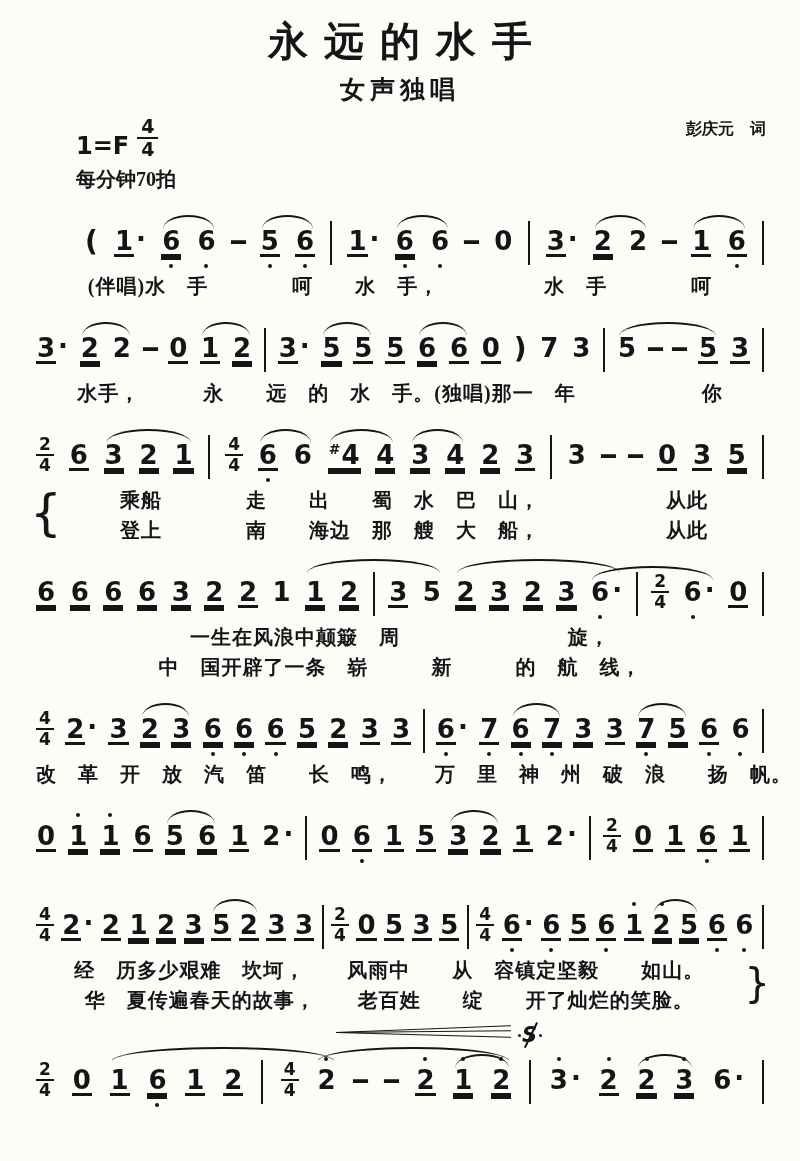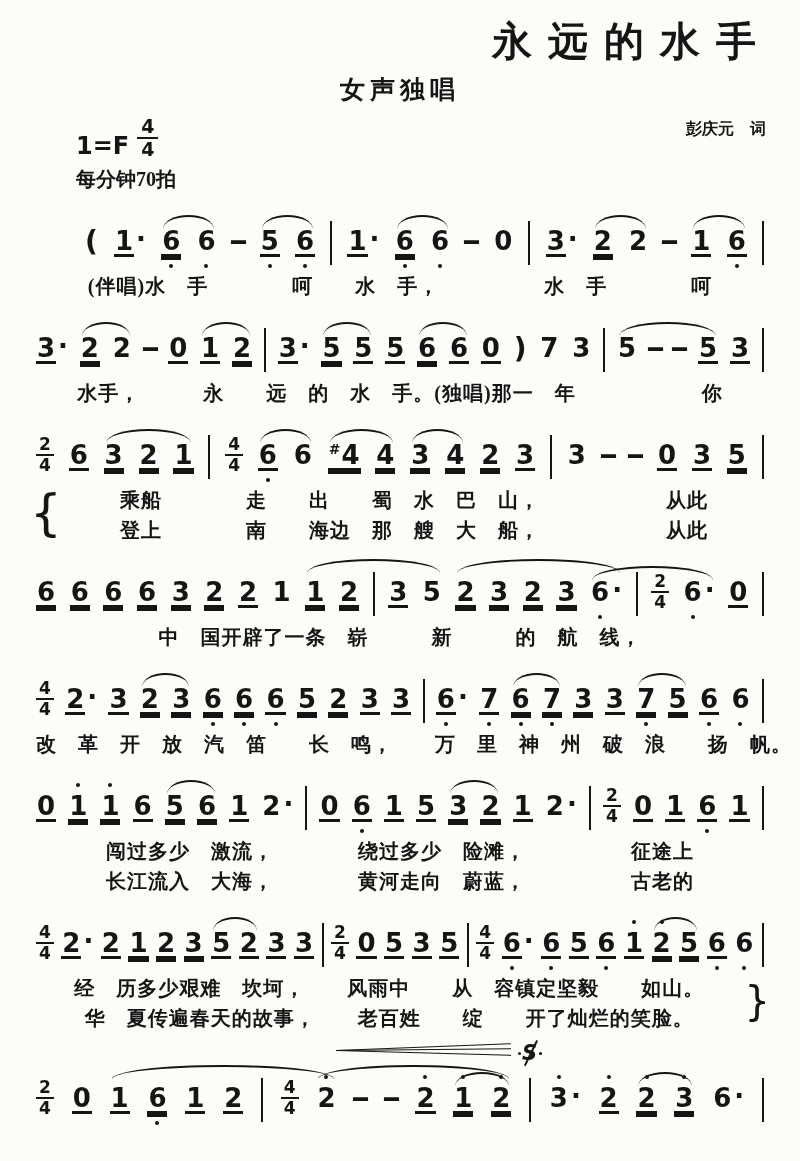--- a/index.html
+++ b/index.html
@@ -3,21 +3,21 @@
 <meta charset="utf-8">
 <style>
   html,body{margin:0;padding:0;}
   body{
     width:800px;height:1161px;overflow:hidden;
     background:#fcfcf9;color:#151515;
     font-family:"Liberation Serif","DejaVu Serif",serif;
   }
   .page{padding:6px 28px 0 28px;position:relative;}
   .title{
-    text-align:right;font-size:40px;font-weight:700;
+    text-align:center;font-size:40px;font-weight:700;
     letter-spacing:16px;margin:8px 0 4px;text-indent:16px;
   }
   .subtitle{
     text-align:center;font-size:25px;font-weight:700;
     letter-spacing:5px;margin:0 0 8px;
   }
   .meta{position:relative;height:88px;}
   .keyrow{
     position:absolute;left:48px;top:2px;display:flex;align-items:flex-end;gap:8px;
     font-family:"DejaVu Sans",sans-serif;font-weight:700;font-size:24px;
@@ -420,20 +420,21 @@
           <span class="tok">
             <span class="g u1">0</span>
           </span>
           <span class="bar"></span>
           <div class="arc" style="left: 279px; width: 133px; top: 6px; height: 12px;"></div>
           <div class="arc" style="left: 429px; width: 163px; top: 6px; height: 12px;"></div>
           <div class="arc" style="left: 564px; width: 121px; top: 13px; height: 12px;"></div>
         </div>
         <div class="lyrics">
           <div class="lyric-col">
+            <div class="lyric">一生在风浪中颠簸　周　　　　　　　　旋，</div>
             <div class="lyric">中　国开辟了一条　崭　　　新　　　的　航　线，</div>
           </div>
         </div>
       </div>
       <div class="system">
         <div class="stave">
           <span class="meter">
             <i>4</i>
             <i>4</i>
           </span>
@@ -580,26 +581,20 @@
           </span>
           <span class="tok">
             <span class="g u1 o-down">6</span>
           </span>
           <span class="tok">
             <span class="g u1">1</span>
           </span>
           <span class="bar"></span>
           <div class="arc" style="left: 139px; width: 48px; top: 13px; height: 12px;"></div>
           <div class="arc" style="left: 422px; width: 48px; top: 13px; height: 12px;"></div>
-        </div>
-        <div class="lyrics">
-          <div class="lyric-col">
-            <div class="lyric">闯过多少　激流，　　　　绕过多少　险滩，　　　　　征途上</div>
-            <div class="lyric">长江流入　大海，　　　　黄河走向　蔚蓝，　　　　　古老的</div>
-          </div>
         </div>
       </div>
       <div class="system">
         <div class="stave">
           <span class="meter">
             <i>4</i>
             <i>4</i>
           </span>
           <span class="tok">
             <span class="g u1">2</span>

